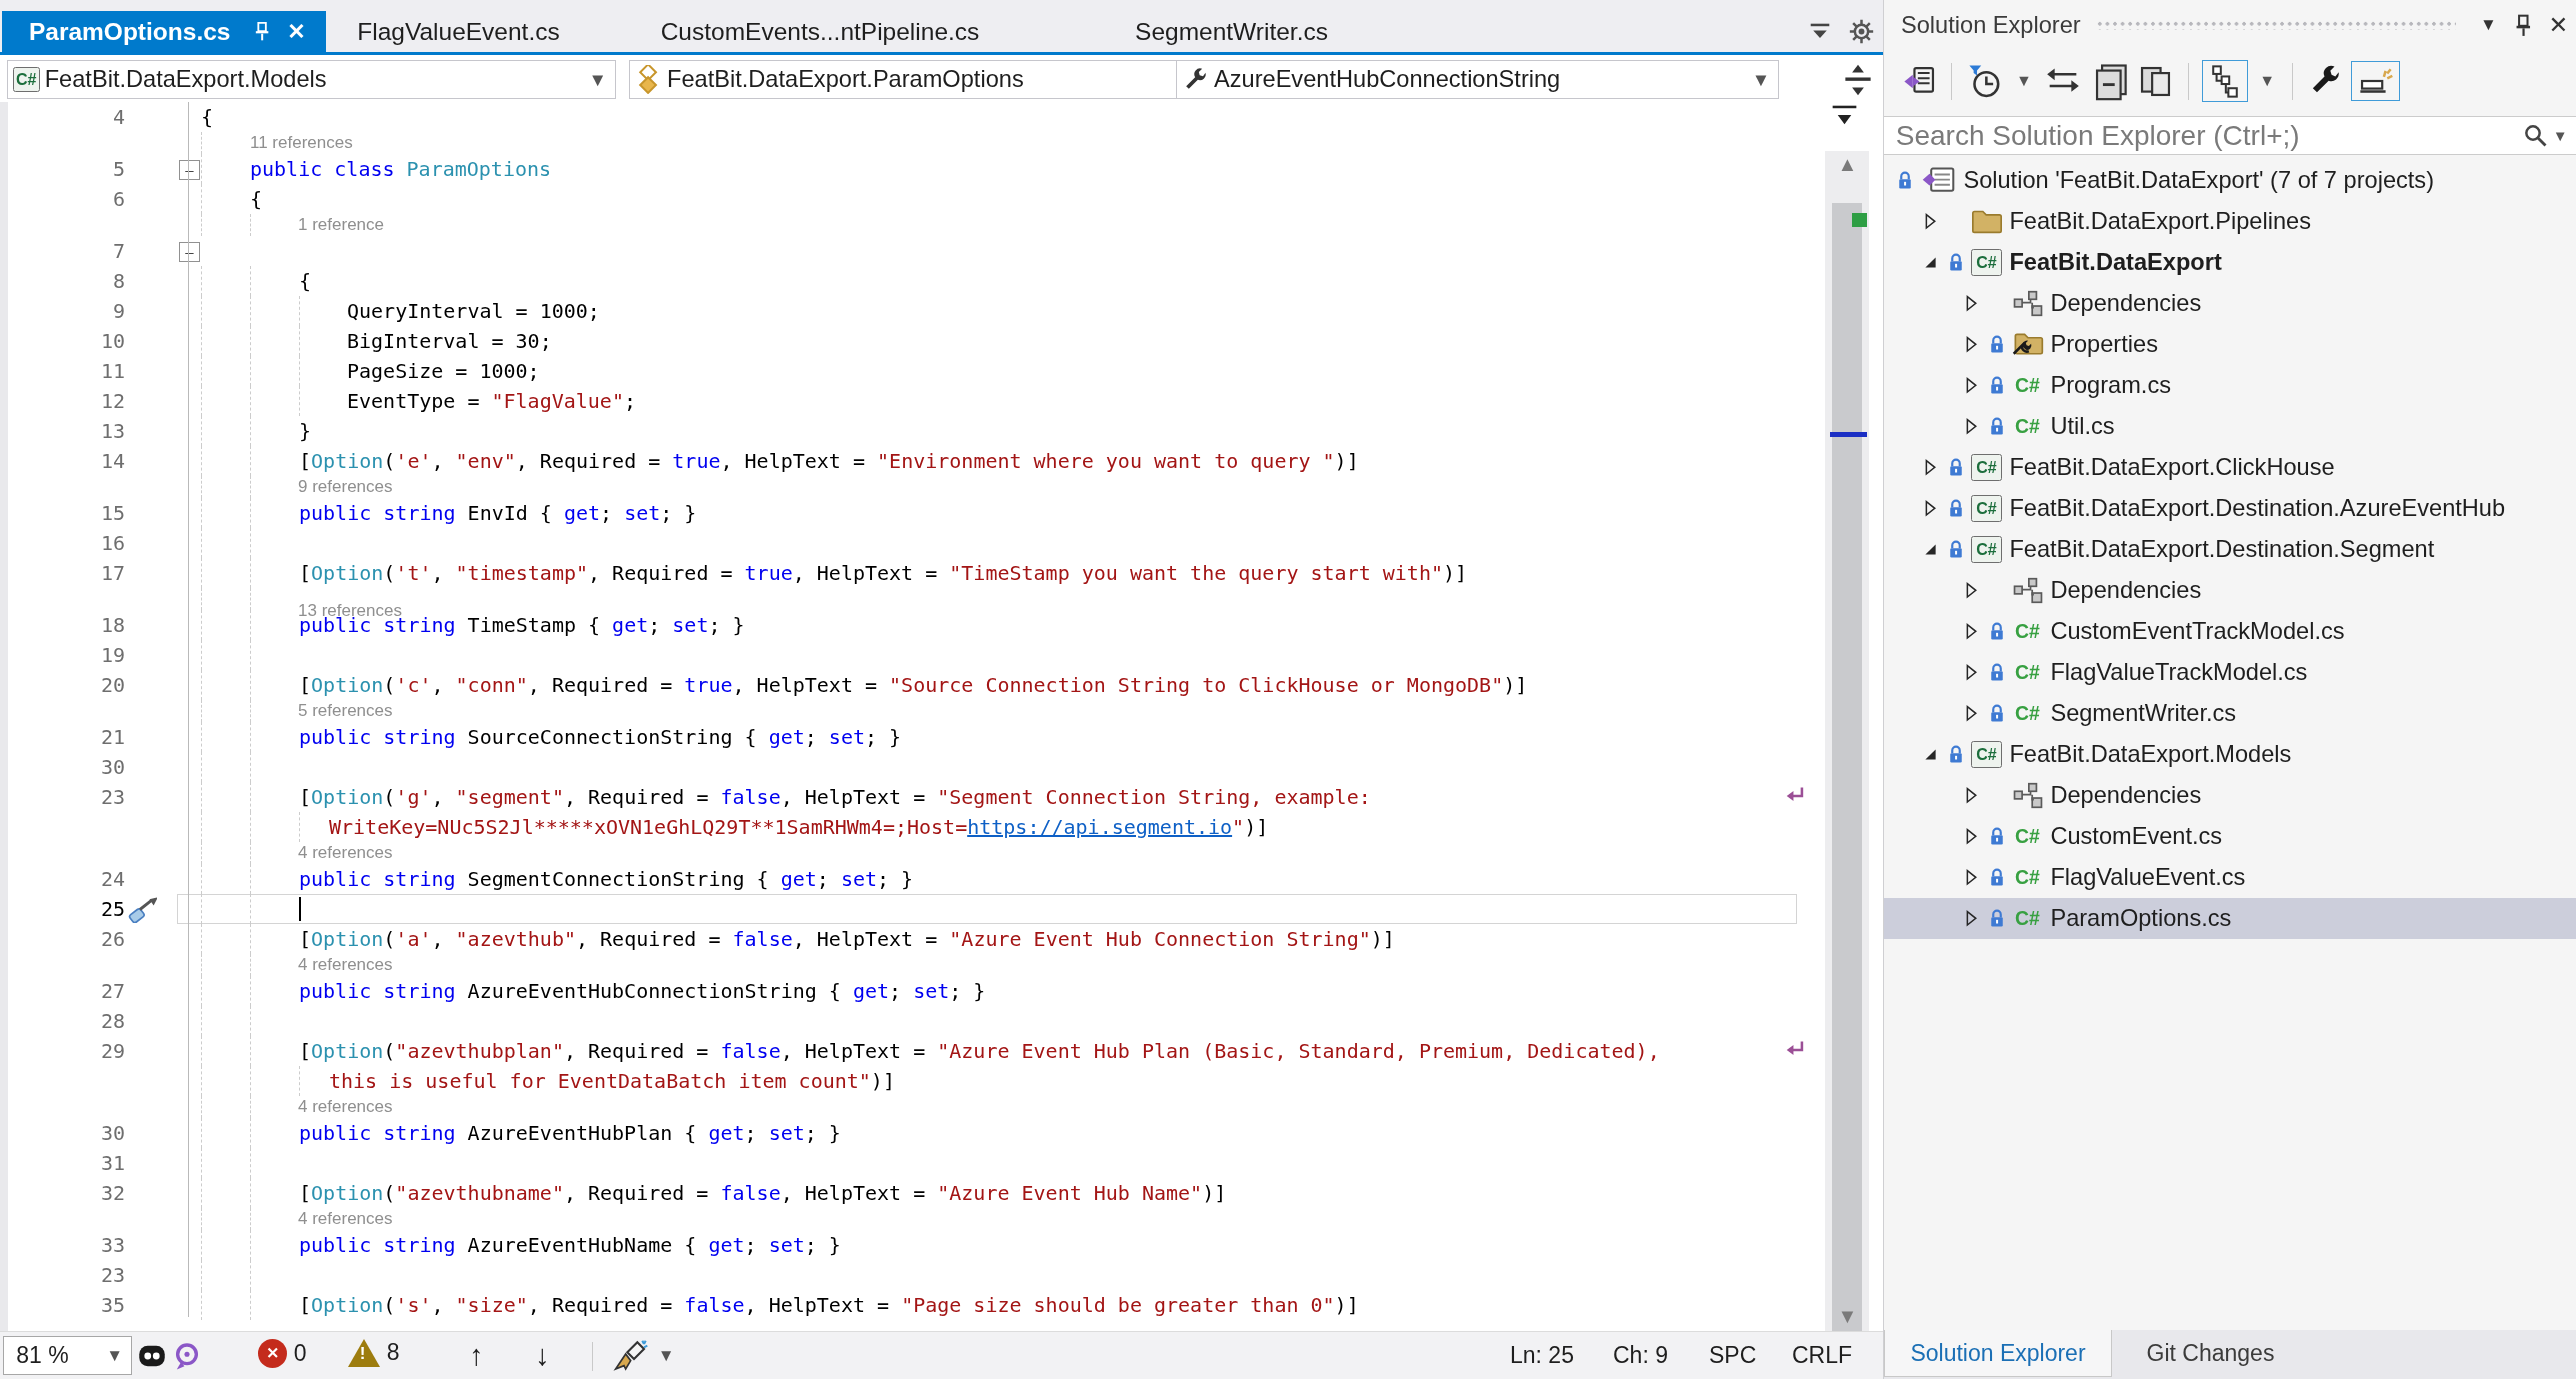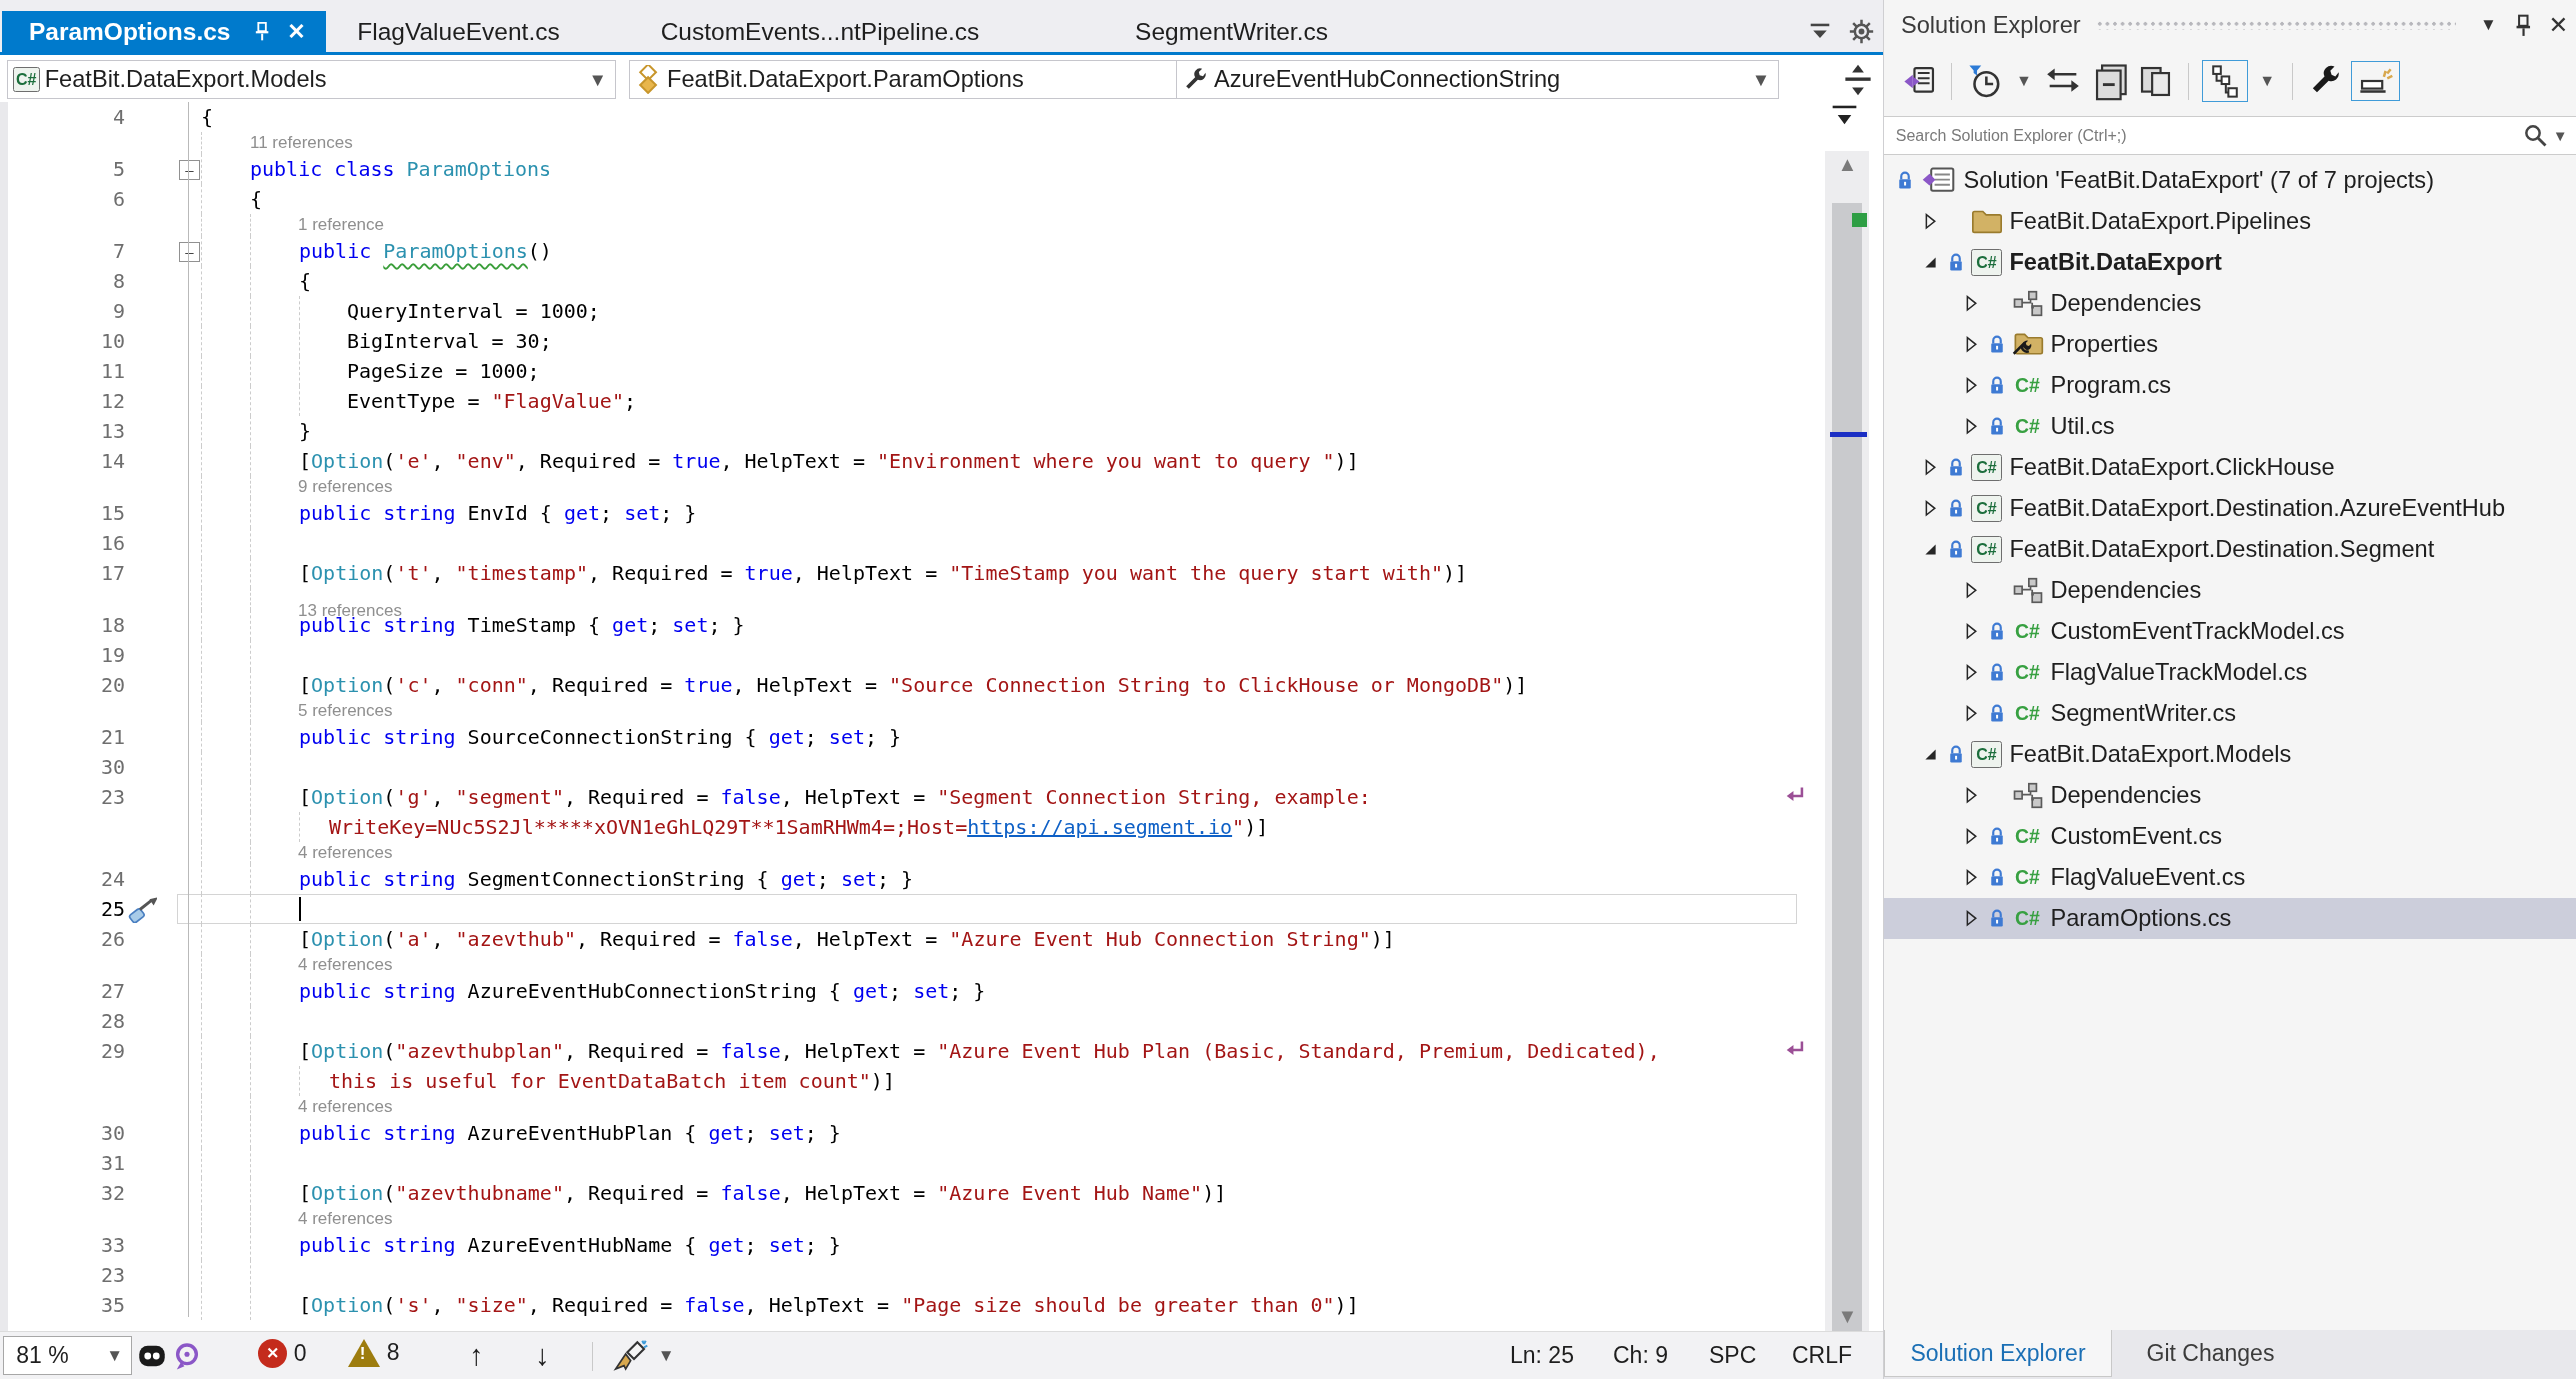--- a/index.html
+++ b/index.html
@@ -59,21 +59,21 @@
   .sepanel{position:absolute;left:1883px;top:0;width:693px;height:1380px;background:#f5f5f5;border-left:0.8px solid #cfcfd2;box-sizing:border-box;}
   .setitle{position:absolute;left:0;top:3.4px;width:100%;height:44px;display:flex;align-items:center;}
   .setitle .ttext{font-size:23.6px;color:#3b3b3b;padding-left:17px;white-space:nowrap;}
   .grip{flex:1;height:10px;margin:0 15px;background-image:radial-gradient(#b7b7bc 1.9px,transparent 2px);background-size:7.6px 7.6px;background-position:0 0;}
   .winbtn{width:35px;height:34px;display:flex;align-items:center;justify-content:center;color:#333;font-size:22px;}
   .setoolbar{position:absolute;left:0;top:49px;width:100%;height:64px;display:flex;align-items:center;padding-left:17px;box-sizing:border-box;gap:8.4px;}
   .tbtn{height:44px;min-width:37px;display:flex;align-items:center;justify-content:center;}
   .tsep{width:0.8px;height:37px;background:#c9c9c9;margin:0 5px;}
   .bluebox{border:1.7px solid #3f9bd8;padding:1.7px 5px;display:flex;align-items:center;}
   .sesearch{position:absolute;left:0;top:116px;width:100%;height:39px;background:#fff;border-top:0.8px solid #ccc;border-bottom:0.8px solid #ccc;box-sizing:border-box;display:flex;align-items:center;}
-  .sesearch .stext{flex:1;padding-left:11.8px;font-size:16px;color:#7a7a7a;white-space:nowrap;overflow:hidden;}
+  .sesearch .stext{flex:1;padding-left:11.8px;font-size:28px;color:#7a7a7a;white-space:nowrap;overflow:hidden;}
   #tree{position:absolute;left:0;top:160px;width:100%;}
   .trow{position:relative;height:41px;display:flex;align-items:center;font-size:23.6px;color:#1e1e1e;white-space:nowrap;}
   .trow.selected{background:#cccedb;}
   .trow.bold .tlab{font-weight:bold;}
   .tcell{display:flex;align-items:center;justify-content:center;flex:none;}
   .pbox{width:29px;height:25px;border:1.7px solid #6e6e6e;background:#eef3ee;color:#1c6e3c;font-size:16px;font-weight:bold;
         display:flex;align-items:center;justify-content:center;border-radius:2.5px;}
   .csletters{color:#37a041;font-size:19.4px;font-weight:bold;}
   .setabs{position:absolute;left:0;top:1330px;width:100%;height:50px;background:#e8e8ec;}
   .setab{position:absolute;top:0;height:47px;display:flex;align-items:center;justify-content:center;font-size:23px;color:#3b3b3b;padding:0 22px;}
@@ -170,21 +170,21 @@
           <span style="position: absolute; left: 250px;">11 references</span>
           <span class="guide" style="left: 201px;"></span>
         </div>
         <div class="crow"><span class="num">5</span><span class="foldbox">–</span><span class="code"><span class="guide" style="left: 0px;"></span><span style="padding-left: 49px;"><span class="seg-k">public</span><span> </span><span class="seg-k">class</span><span> </span><span class="seg-ty">ParamOptions</span></span></span></div>
         <div class="crow"><span class="num">6</span><span class="code"><span class="guide" style="left: 0px;"></span><span style="padding-left: 49px;"><span>{</span></span></span></div>
         <div class="lrow">
           <span style="position: absolute; left: 298px;">1 reference</span>
           <span class="guide" style="left: 201px;"></span>
           <span class="guide" style="left: 250px;"></span>
         </div>
-        <div class="crow"><span class="num">7</span><span class="foldbox">–</span><span class="code"><span class="guide" style="left: 0px;"></span><span class="guide" style="left: 49px;"></span><span style="padding-left: 98px;"><span class="seg-k">public</span><span> </span><span class="seg-ty sq">ParamOptions</span><span>()</span></span></span></div>
+        <div class="crow"><span class="num">7</span><span class="foldbox">–</span></div>
         <div class="crow"><span class="num">8</span><span class="code"><span class="guide" style="left: 0px;"></span><span class="guide" style="left: 49px;"></span><span style="padding-left: 98px;"><span>{</span></span></span></div>
         <div class="crow"><span class="num">9</span><span class="code"><span class="guide" style="left: 0px;"></span><span class="guide" style="left: 49px;"></span><span class="guide" style="left: 98px;"></span><span style="padding-left: 146px;"><span>QueryInterval = 1000;</span></span></span></div>
         <div class="crow"><span class="num">10</span><span class="code"><span class="guide" style="left: 0px;"></span><span class="guide" style="left: 49px;"></span><span class="guide" style="left: 98px;"></span><span style="padding-left: 146px;"><span>BigInterval = 30;</span></span></span></div>
         <div class="crow"><span class="num">11</span><span class="code"><span class="guide" style="left: 0px;"></span><span class="guide" style="left: 49px;"></span><span class="guide" style="left: 98px;"></span><span style="padding-left: 146px;"><span>PageSize = 1000;</span></span></span></div>
         <div class="crow"><span class="num">12</span><span class="code"><span class="guide" style="left: 0px;"></span><span class="guide" style="left: 49px;"></span><span class="guide" style="left: 98px;"></span><span style="padding-left: 146px;"><span>EventType = </span><span class="seg-s">"FlagValue"</span><span>;</span></span></span></div>
         <div class="crow"><span class="num">13</span><span class="code"><span class="guide" style="left: 0px;"></span><span class="guide" style="left: 49px;"></span><span style="padding-left: 98px;"><span>}</span></span></span></div>
         <div class="crow"><span class="num">14</span><span class="code"><span class="guide" style="left: 0px;"></span><span class="guide" style="left: 49px;"></span><span style="padding-left: 98px;"><span>[</span><span class="seg-ty">Option</span><span>(</span><span class="seg-s">'e'</span><span>, </span><span class="seg-s">"env"</span><span>, Required = </span><span class="seg-k">true</span><span>, HelpText = </span><span class="seg-s">"Environment where you want to query "</span><span>)]</span></span></span></div>
         <div class="lrow">
           <span style="position: absolute; left: 298px;">9 references</span>
           <span class="guide" style="left: 201px;"></span>

